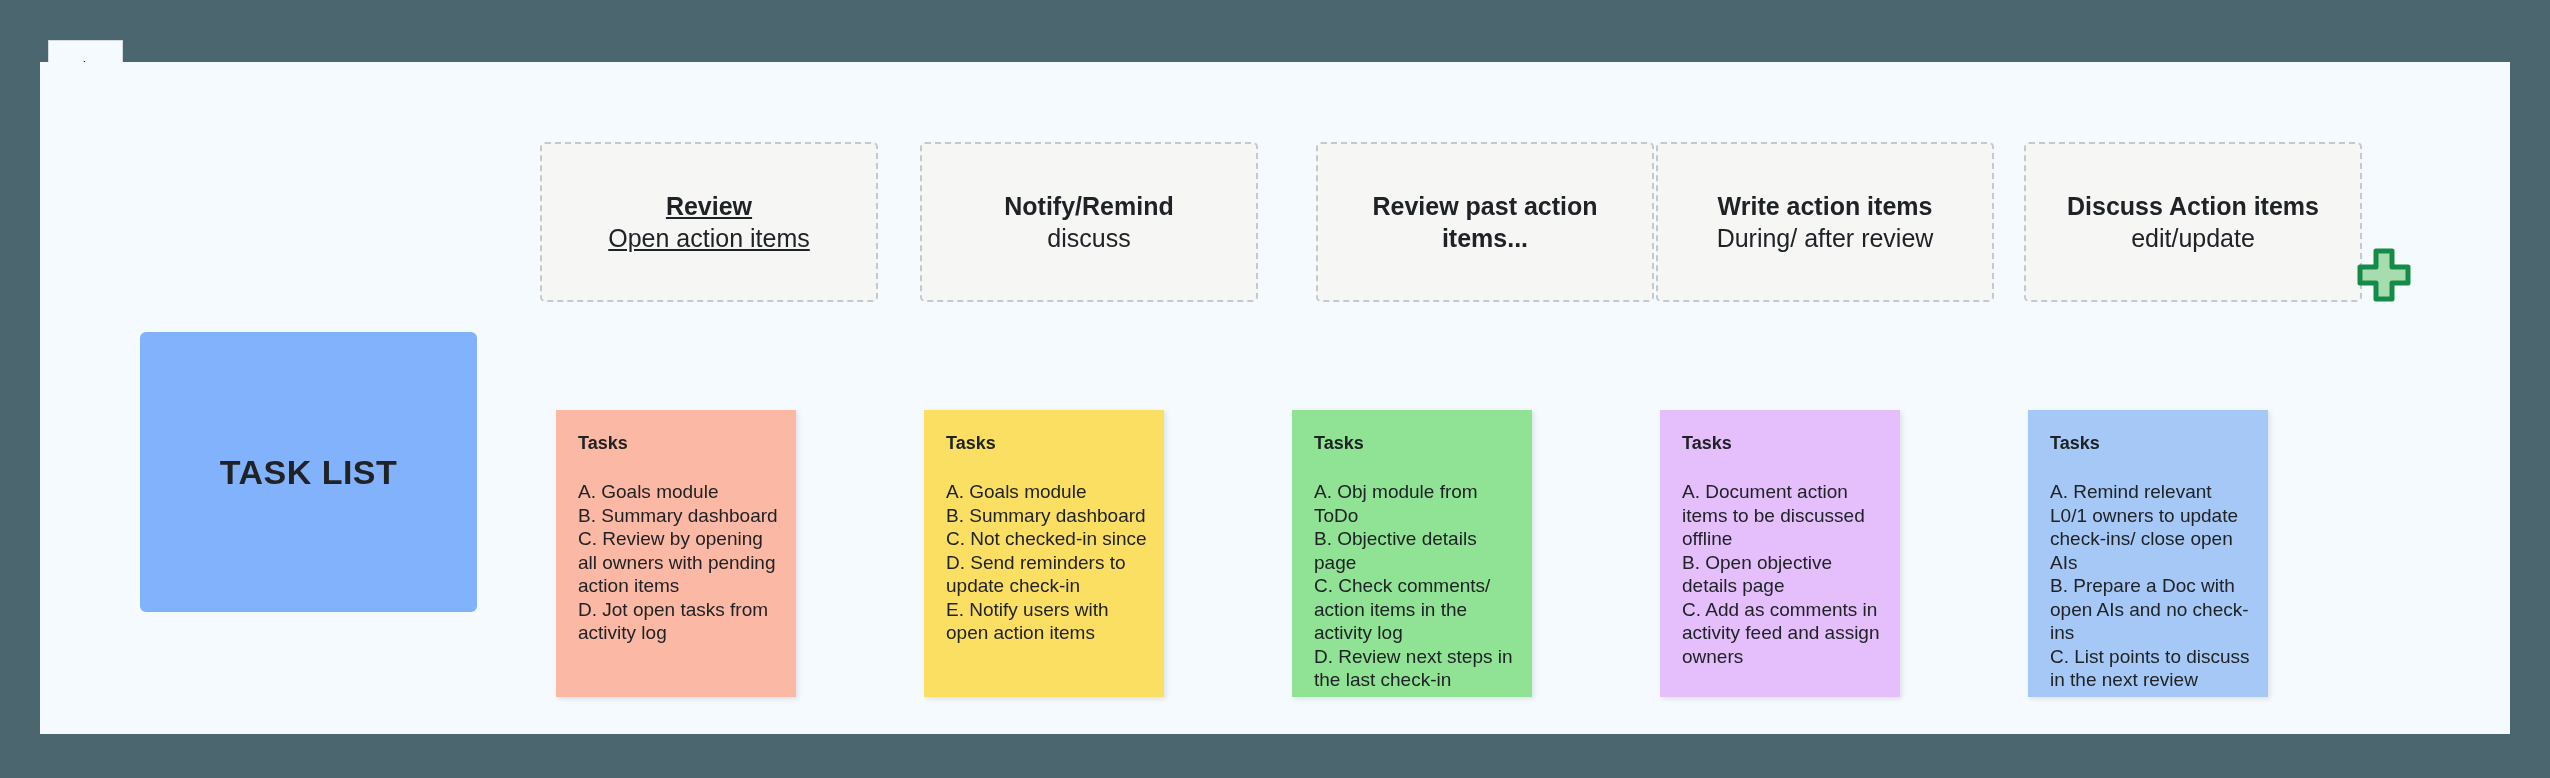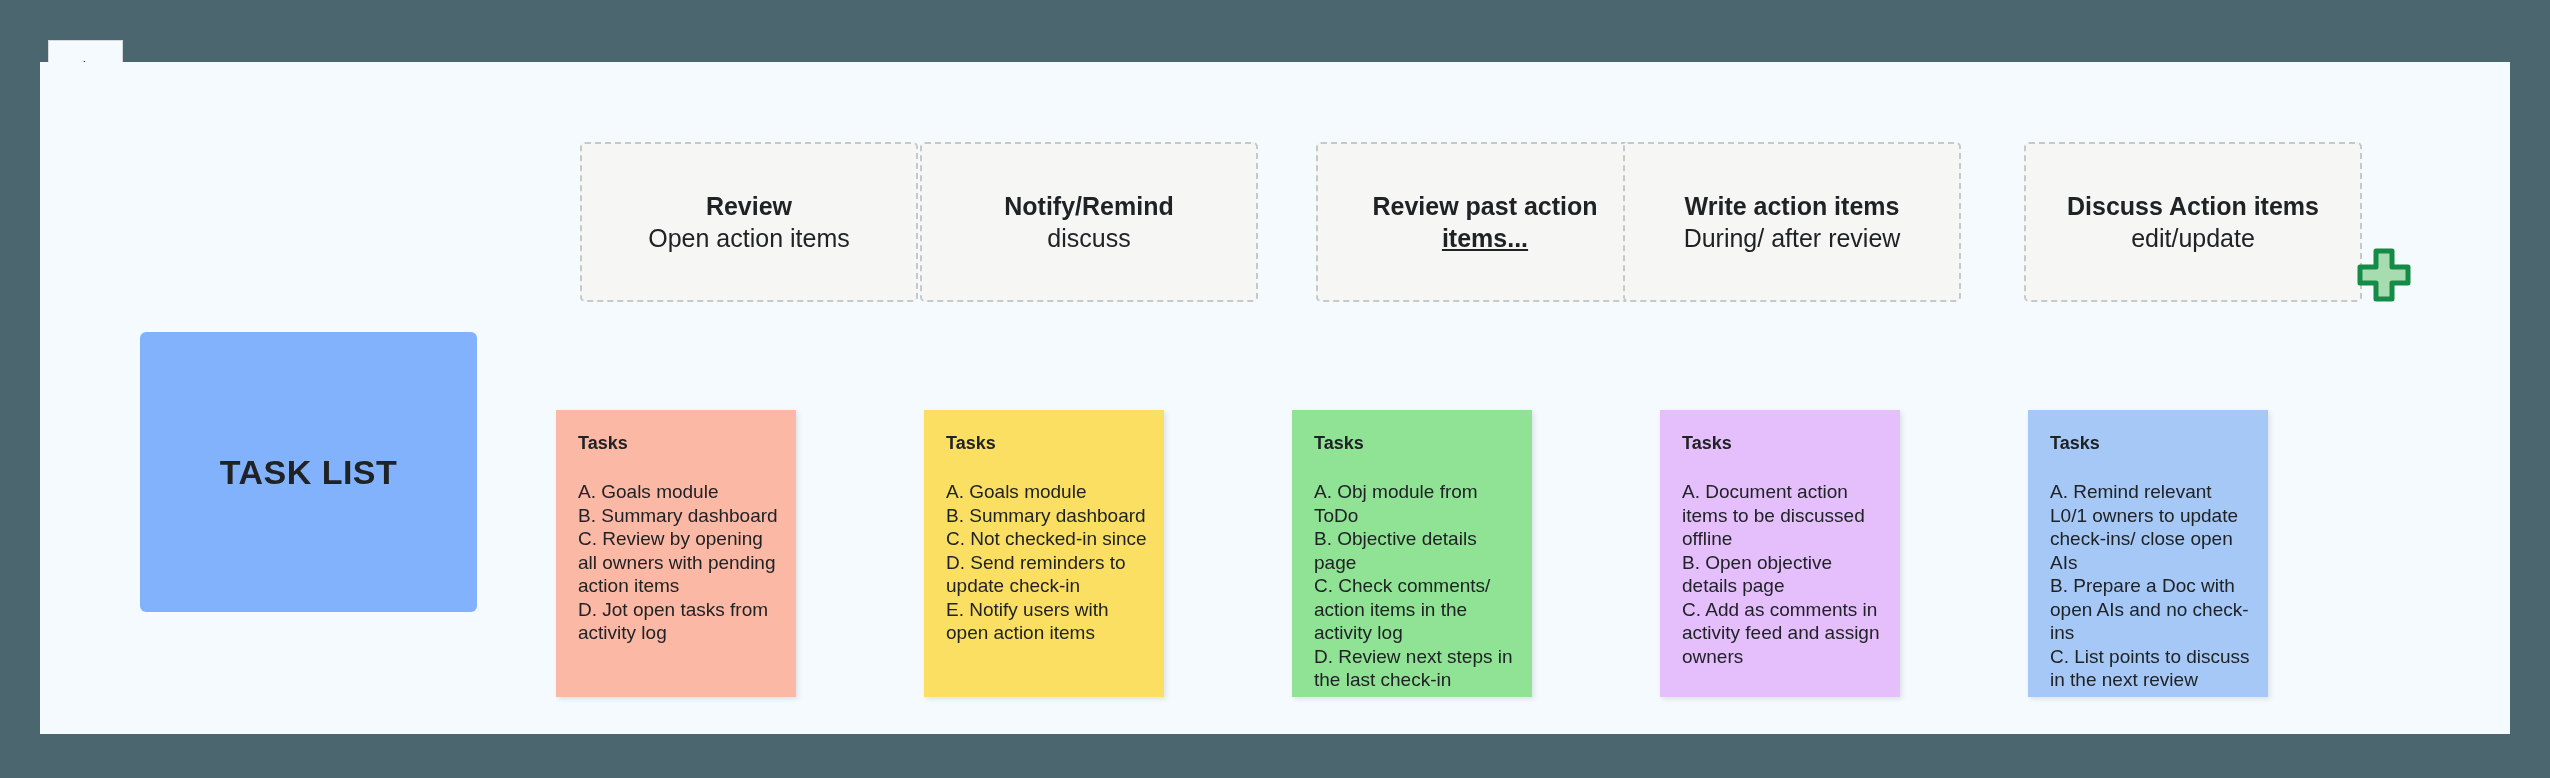--- a/index.html
+++ b/index.html
@@ -96,21 +96,20 @@
     font-weight: bold;
     line-height: 32px;
   }
   .head-card .line2 {
     font-size: 25px;
     font-weight: normal;
     line-height: 32px;
   }
   .head-card.all-bold .line2 {
     font-weight: bold;
-    text-decoration: underline;
   }
 
   
   .task-card {
     position: absolute;
     top: 348px;
     height: 287px;
     box-sizing: border-box;
     padding: 22px 16px 14px 22px;
     box-shadow: 2px 2px 5px rgba(0,0,0,0.10);
@@ -144,36 +143,36 @@
   <div class="tab">Actions</div>
 </div>
 
 <div class="canvas">
   <div class="board">
 
     <div class="row-label label-tasklist">
       <span>TASK LIST</span>
     </div>
 
-    <div class="head-card" style="left:540px;width:338px;">
+    <div class="head-card" style="left:500px;width:338px;text-decoration:underline;">
       <div class="line1">Review</div>
       <div class="line2">Open action items</div>
     </div>
 
     <div class="head-card" style="left:880px;width:338px;">
       <div class="line1">Notify/Remind</div>
       <div class="line2">discuss</div>
     </div>
 
     <div class="head-card all-bold" style="left:1276px;width:338px;">
       <div class="line1">Review past action</div>
       <div class="line2">items...</div>
     </div>
 
-    <div class="head-card" style="left:1583px;width:338px;">
+    <div class="head-card" style="left:1616px;width:338px;">
       <div class="line1">Write action items</div>
       <div class="line2">During/ after review</div>
     </div>
 
     <div class="head-card" style="left:1984px;width:338px;">
       <div class="line1">Discuss Action items</div>
       <div class="line2">edit/update</div>
     </div>
 
     <div class="plus-icon">

